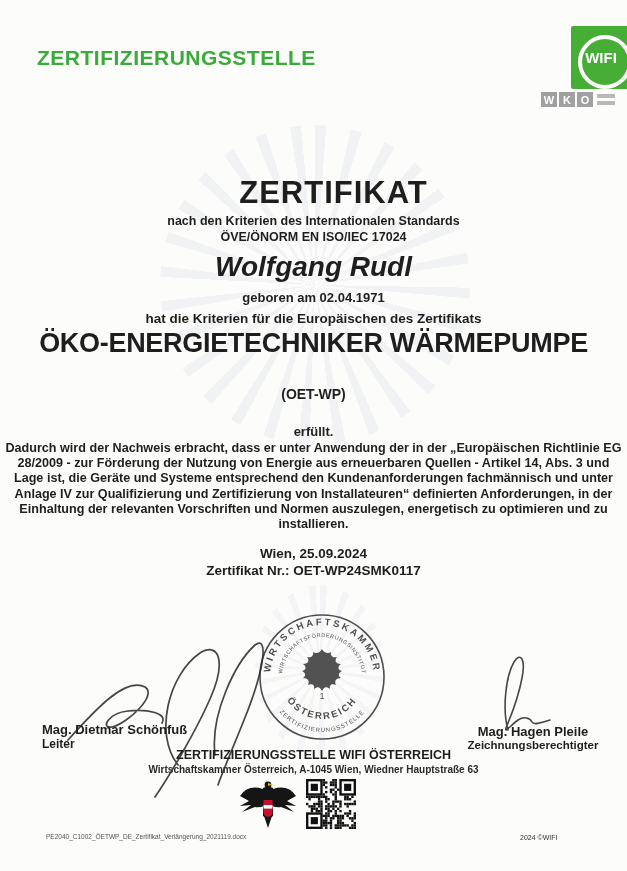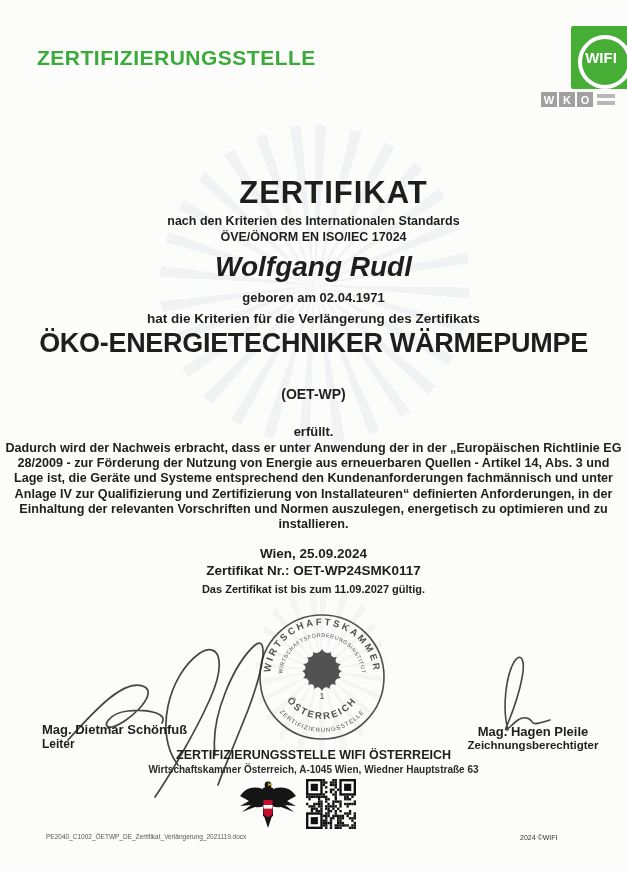--- a/index.html
+++ b/index.html
@@ -83,37 +83,36 @@
         <div class="wko-bar" style="background:#b8b8b8"></div>
       </div>
     </div>
   </div>
 
   <div class="abs ctr t-title">ZERTIFIKAT</div>
   <div class="abs ctr t-sub1">nach den Kriterien des Internationalen Standards</div>
   <div class="abs ctr t-sub2">ÖVE/ÖNORM EN ISO/IEC 17024</div>
   <div class="abs ctr t-name">Wolfgang Rudl</div>
   <div class="abs ctr t-born">geboren am 02.04.1971</div>
-  <div class="abs ctr t-crit">hat die Kriterien für die Verlängerung des Zertifikats</div>
+  <div class="abs ctr t-crit">hat die Kriterien für die Europäischen des Zertifikats</div>
   <div class="abs ctr t-qual">ÖKO-ENERGIETECHNIKER WÄRMEPUMPE</div>
   <div class="abs ctr t-code">(OET-WP)</div>
   <div class="abs ctr t-fulf">erfüllt.</div>
 
   <div class="abs ctr t-body">
     <div>Dadurch wird der Nachweis erbracht, dass er unter Anwendung der in der „Europäischen Richtlinie EG</div>
     <div>28/2009 - zur Förderung der Nutzung von Energie aus erneuerbaren Quellen - Artikel 14, Abs. 3 und</div>
     <div>Lage ist, die Geräte und Systeme entsprechend den Kundenanforderungen fachmännisch und unter</div>
     <div>Anlage IV zur Qualifizierung und Zertifizierung von Installateuren“ definierten Anforderungen, in der</div>
     <div>Einhaltung der relevanten Vorschriften und Normen auszulegen, energetisch zu optimieren und zu</div>
     <div>installieren.</div>
   </div>
 
   <div class="abs ctr t-place">Wien, 25.09.2024</div>
   <div class="abs ctr t-certno">Zertifikat Nr.: OET-WP24SMK0117</div>
-  <div class="abs ctr t-valid">Das Zertifikat ist bis zum 11.09.2027 gültig.</div>
 
   <svg class="abs" style="left:238px;top:598px" width="168" height="158" viewBox="-84 -79 168 158">
     <defs>
       <path id="arc-top-big" d="M -52,0 A 52 52 0 0 1 52,0"></path>
       <path id="arc-top-small" d="M -40,0 A 40 40 0 0 1 40,0"></path>
       <path id="arc-bot-big" d="M -42,0 A 42 42 0 1 0 42,0"></path>
       <path id="arc-bot-small" d="M -55,0 A 55 55 0 1 0 55,0"></path>
     </defs>
     <g stroke="#3b3b3b" fill="none" opacity="0.9">
       <circle r="62" stroke-width="1.6"></circle>

